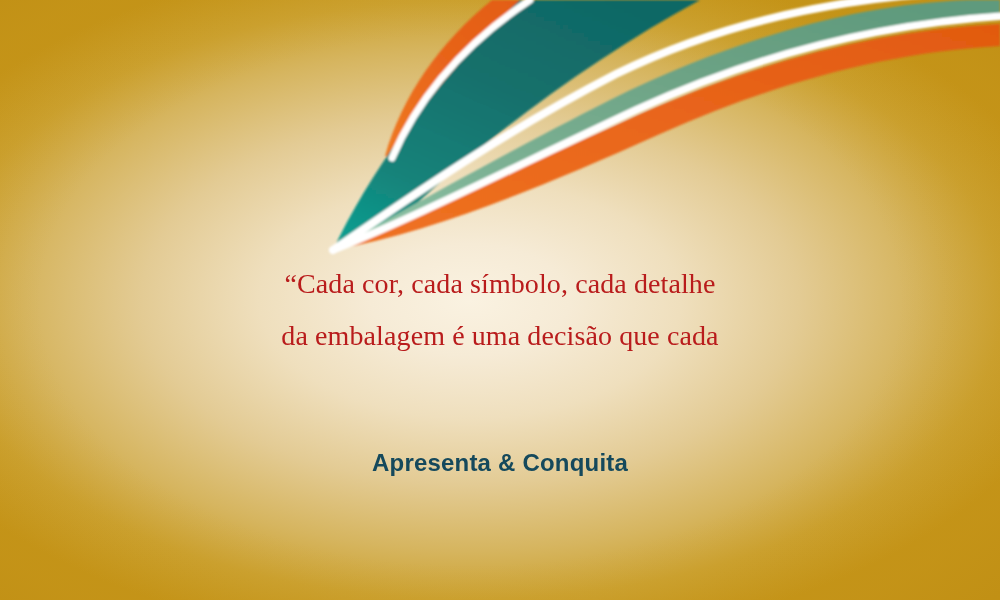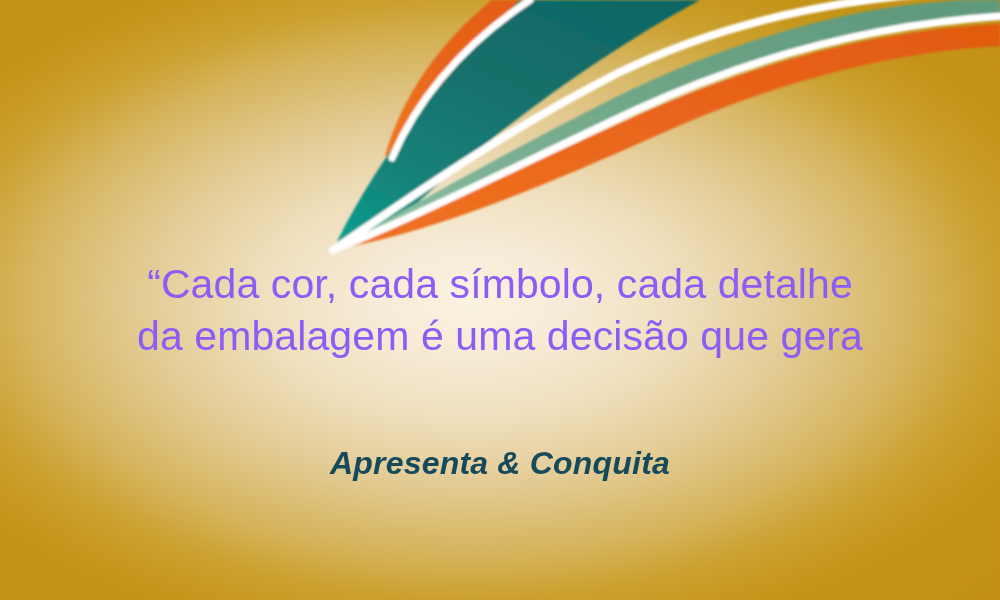--- a/index.html
+++ b/index.html
@@ -53,38 +53,38 @@
   
   .quote {
     position: absolute;
     left: 0;
     right: 0;
     top: 258px;
     text-align: center;
   }
   .quote-line {
     display: block;
-    font-size: 41px;
+    font-size: 28px;
     line-height: 52px;
     font-weight: 400;
     letter-spacing: 0.1px;
-    color: #8b5cf6;
+    color: #b91c1c;
     white-space: pre;
+    font-family: Liberation Serif, serif;
   }
 
   .attribution {
     position: absolute;
     left: 0;
     right: 0;
     top: 448px;
     text-align: center;
-    font-size: 32px;
+    font-size: 24px;
     line-height: 30px;
     font-weight: bold;
-    font-style: italic;
     letter-spacing: 0.2px;
     color: #15495c;
   }
 </style>
 </head>
 <body>
 
 <div id="slide">
 
   <div class="bg"></div>
@@ -159,18 +159,18 @@
                C 414,218 516,166 636,110
                C 758,54 880,24 1004,16" fill="none" stroke="#ffffff" stroke-width="7.5" stroke-linecap="round"></path>
       <path d="M 333,250
                C 372,196 430,122 512,40
                C 536,16 560,-2 584,-16" fill="none" stroke="#ffffff" stroke-width="4" stroke-linecap="round" opacity="0"></path>
     </g>
   </svg>
 
   <div class="quote">
     <span class="quote-line">“Cada cor, cada símbolo, cada detalhe</span>
-    <span class="quote-line">da embalagem é uma decisão que gera</span>
+    <span class="quote-line">da embalagem é uma decisão que cada</span>
   </div>
 
   <div class="attribution">Apresenta &amp; Conquita</div>
 
 </div>
 
 </body></html>

